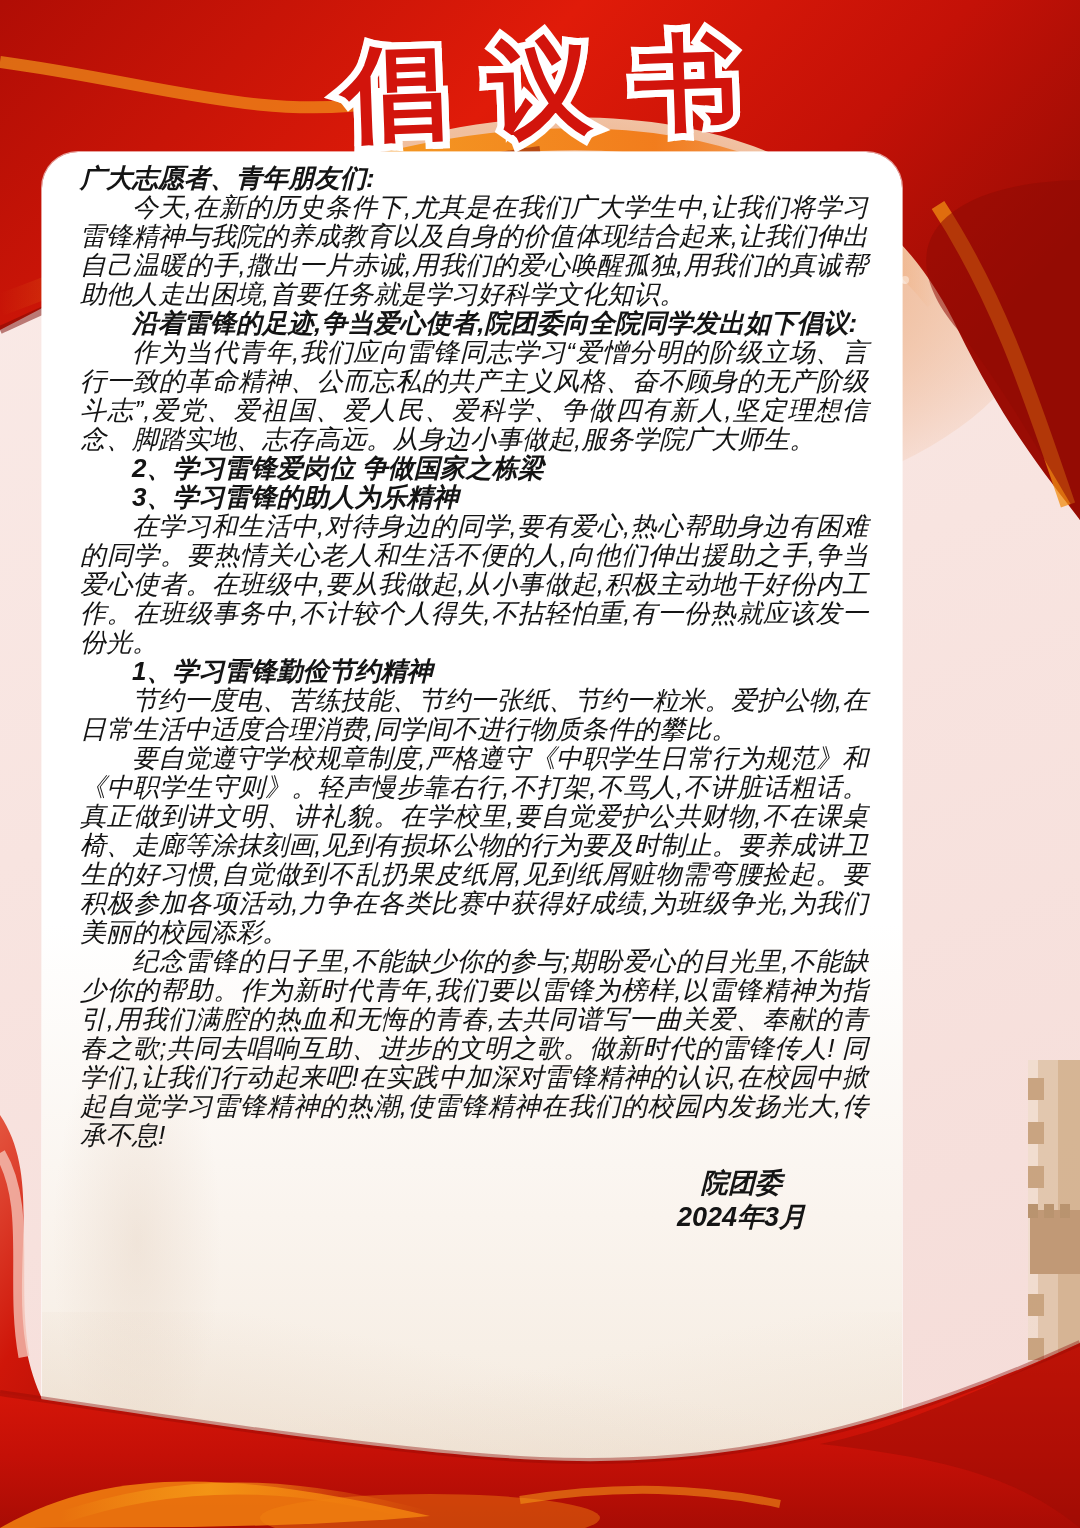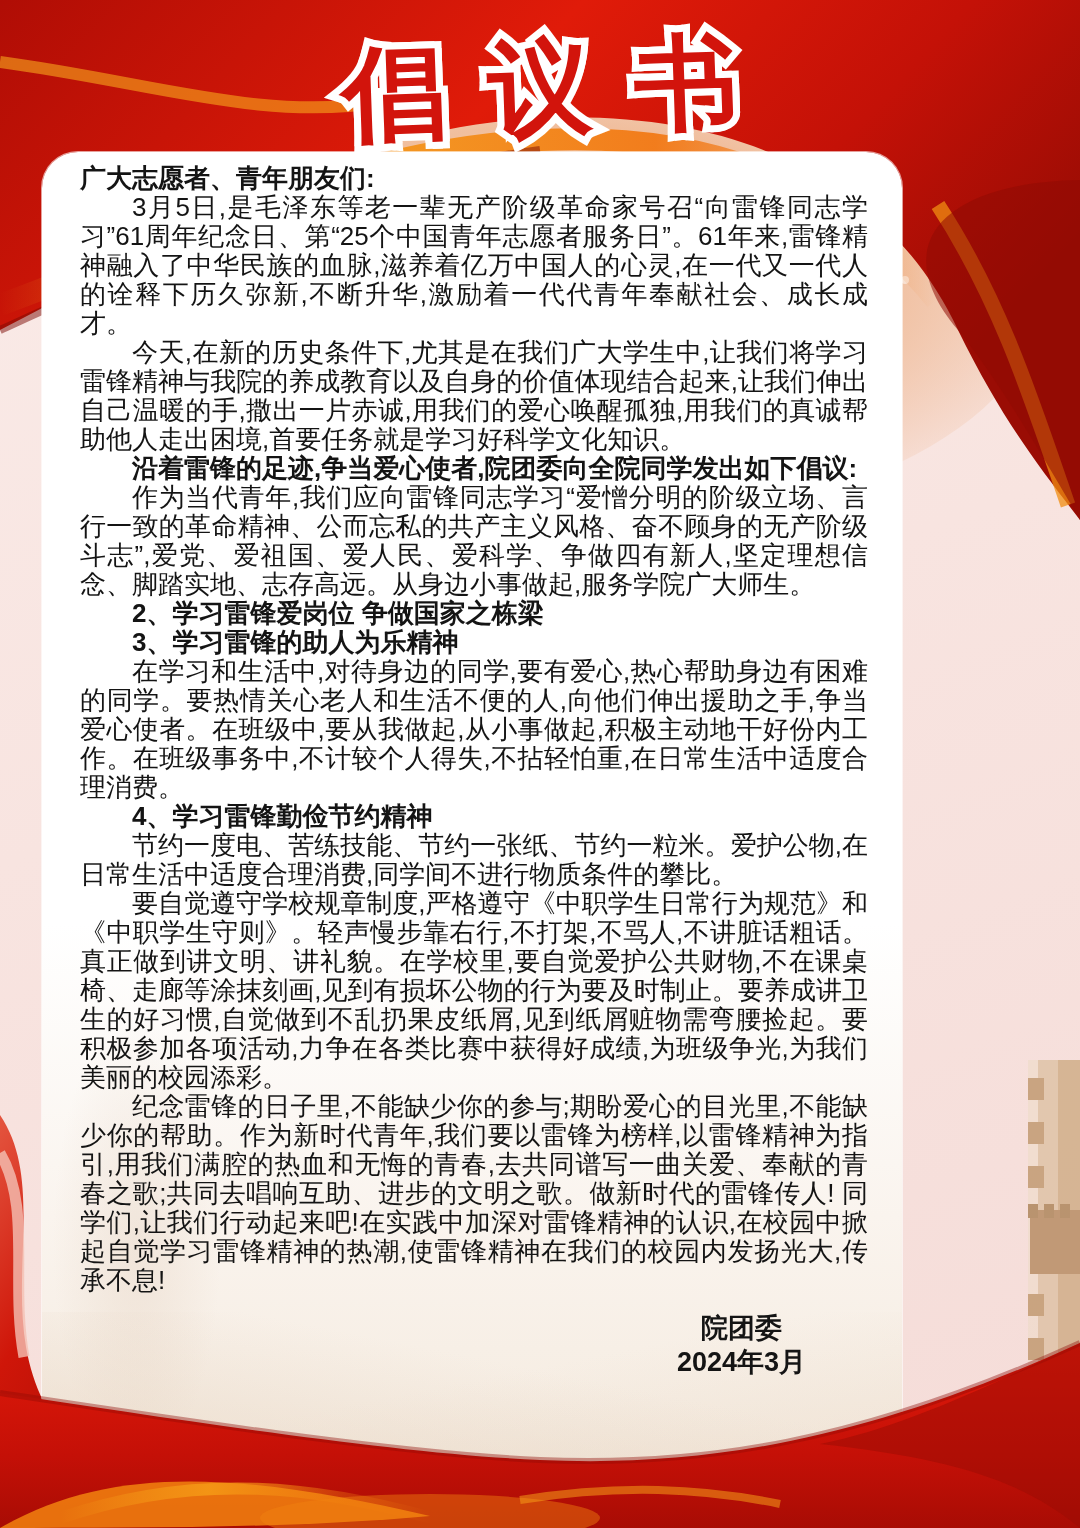--- a/index.html
+++ b/index.html
@@ -27,20 +27,21 @@
     text-shadow:0 0 4px #fff,4px 4px 0 #fff,-4px -4px 0 #fff,4px -4px 0 #fff,
                 -4px 4px 0 #fff,7px 0 0 #fff,-7px 0 0 #fff,0 7px 0 #fff,0 -7px 0 #fff;
   }
   .title-fill{position:relative; color:#d2140c;}
 
   .card{
     position:absolute; left:42px; top:152px; width:860px; height:1330px;
     background:linear-gradient(180deg,#ffffff 0%,#ffffff 58%,#faf4ee 80%,#f4eade 100%);
     border-radius:36px; z-index:2; overflow:hidden;
     box-shadow:0 0 0 1px rgba(255,255,255,.6);
+    font-style:italic;
   }
   .wm-mountain{
     position:absolute; left:0; right:0; bottom:0; height:170px;
     background:
       linear-gradient(to top right, rgba(226,205,184,.5), rgba(226,205,184,0) 62%),
       linear-gradient(to top left, rgba(232,214,196,.42), rgba(232,214,196,0) 55%);
   }
   .wm-statue{
     position:absolute; left:10px; top:860px; width:170px; height:460px;
     background:radial-gradient(ellipse at center, rgba(221,198,178,.32), rgba(221,198,178,0) 70%);
@@ -138,33 +139,32 @@
     </g>
   </svg>
 
   <div class="card">
     <div class="wm-statue"></div>
     <div class="wm-mountain"></div>
 
     <div class="content">
       <p class="salutation">广大志愿者、青年朋友们:</p>
 
-      <p class="indent">3月5日,是毛泽东等老一辈无产阶级革命家号召“向雷锋同志学习”61周年纪念日、第“25个中国青年志愿者服务日”。61年来,雷锋精神融入了中华民族的血脉,滋养着亿万中国人的心灵,在一代又一代人的诠释下历久弥新,不断升华,激励着一代代青年奉献社会、成长成才。</p>
       <p class="indent">今天,在新的历史条件下,尤其是在我们广大学生中,让我们将学习雷锋精神与我院的养成教育以及自身的价值体现结合起来,让我们伸出自己温暖的手,撒出一片赤诚,用我们的爱心唤醒孤独,用我们的真诚帮助他人走出困境,首要任务就是学习好科学文化知识。</p>
 
       <p class="indent bold">沿着雷锋的足迹,争当爱心使者,院团委向全院同学发出如下倡议:</p>
 
       <p class="indent">作为当代青年,我们应向雷锋同志学习“爱憎分明的阶级立场、言行一致的革命精神、公而忘私的共产主义风格、奋不顾身的无产阶级斗志”,爱党、爱祖国、爱人民、爱科学、争做四有新人,坚定理想信念、脚踏实地、志存高远。从身边小事做起,服务学院广大师生。</p>
 
       <p class="indent bold">2、学习雷锋爱岗位 争做国家之栋梁</p>
 
       <p class="indent bold">3、学习雷锋的助人为乐精神</p>
-      <p class="indent">在学习和生活中,对待身边的同学,要有爱心,热心帮助身边有困难的同学。要热情关心老人和生活不便的人,向他们伸出援助之手,争当爱心使者。在班级中,要从我做起,从小事做起,积极主动地干好份内工作。在班级事务中,不计较个人得失,不拈轻怕重,在日常生活中适度合理消费。</p>
-
-      <p class="indent bold">4、学习雷锋勤俭节约精神</p>
+      <p class="indent">在学习和生活中,对待身边的同学,要有爱心,热心帮助身边有困难的同学。要热情关心老人和生活不便的人,向他们伸出援助之手,争当爱心使者。在班级中,要从我做起,从小事做起,积极主动地干好份内工作。在班级事务中,不计较个人得失,不拈轻怕重,有一份热就应该发一份光。</p>
+
+      <p class="indent bold">1、学习雷锋勤俭节约精神</p>
       <p class="indent">节约一度电、苦练技能、节约一张纸、节约一粒米。爱护公物,在日常生活中适度合理消费,同学间不进行物质条件的攀比。</p>
 
       <p class="indent">要自觉遵守学校规章制度,严格遵守《中职学生日常行为规范》和《中职学生守则》。轻声慢步靠右行,不打架,不骂人,不讲脏话粗话。真正做到讲文明、讲礼貌。在学校里,要自觉爱护公共财物,不在课桌椅、走廊等涂抹刻画,见到有损坏公物的行为要及时制止。要养成讲卫生的好习惯,自觉做到不乱扔果皮纸屑,见到纸屑赃物需弯腰捡起。要积极参加各项活动,力争在各类比赛中获得好成绩,为班级争光,为我们美丽的校园添彩。</p>
 
       <p class="indent">纪念雷锋的日子里,不能缺少你的参与;期盼爱心的目光里,不能缺少你的帮助。作为新时代青年,我们要以雷锋为榜样,以雷锋精神为指引,用我们满腔的热血和无悔的青春,去共同谱写一曲关爱、奉献的青春之歌;共同去唱响互助、进步的文明之歌。做新时代的雷锋传人! 同学们,让我们行动起来吧!在实践中加深对雷锋精神的认识,在校园中掀起自觉学习雷锋精神的热潮,使雷锋精神在我们的校园内发扬光大,传承不息!</p>
 
       <div class="signature">
         <div class="signature-inner">
           <p>院团委</p>
           <p>2024年3月</p>

